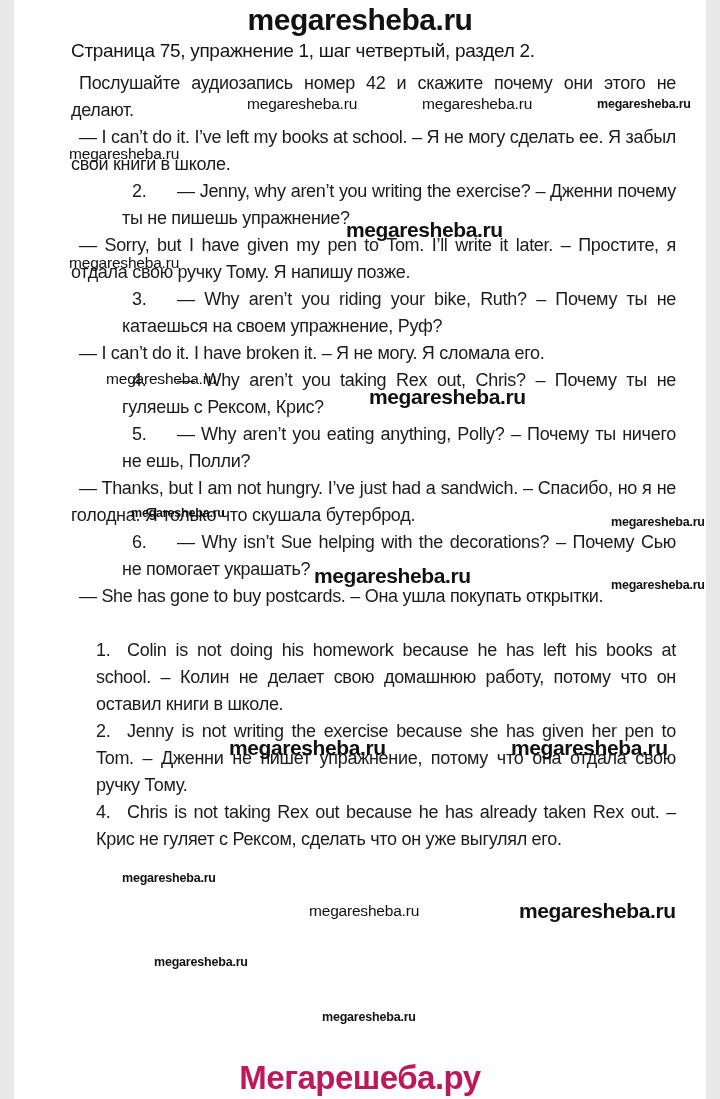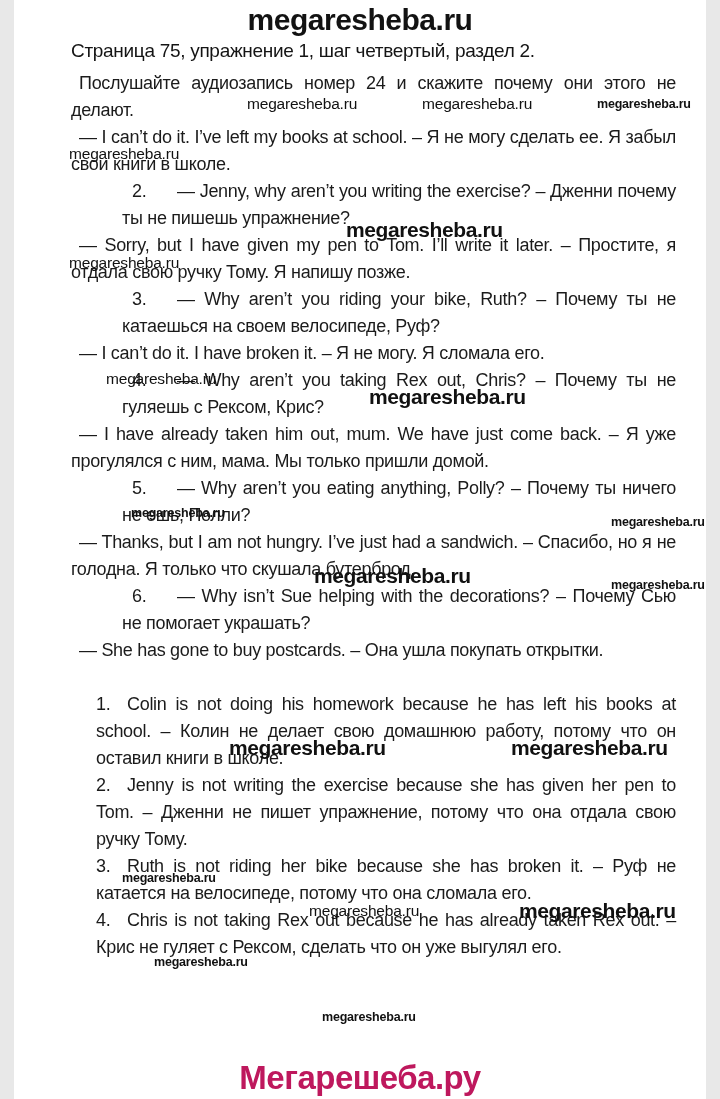--- a/index.html
+++ b/index.html
@@ -64,59 +64,57 @@
 <body>
 
 <div class="page">
 
   <div class="site-title">megaresheba.ru</div>
 
   <div class="content">
 
     <h2 class="heading">Страница 75, упражнение 1, шаг четвертый, раздел 2.</h2>
 
-    <p class="intro">Послушайте аудиозапись номер 24 и скажите почему они этого не делают.</p>
+    <p class="intro">Послушайте аудиозапись номер 42 и скажите почему они этого не делают.</p>
 
     <div id="dialogue">
   <div class="qa">
     <p class="reply">— I can’t do it. I’ve left my books at school. – Я не могу сделать ее. Я забыл свои книги в школе.</p>
   </div>
 
   <div class="qa">
     <p class="q-item"><span class="num">2.</span><span class="q-text">— Jenny, why aren’t you writing the exercise? – Дженни почему ты не пишешь упражнение?</span></p>
     <p class="reply">— Sorry, but I have given my pen to Tom. I’ll write it later. – Простите, я отдала свою ручку Тому. Я напишу позже.</p>
   </div>
 
   <div class="qa">
-    <p class="q-item"><span class="num">3.</span><span class="q-text">— Why aren’t you riding your bike, Ruth? – Почему ты не катаешься на своем велосипеде, Руф?</span></p>
+    <p class="q-item"><span class="num">3.</span><span class="q-text">— Why aren’t you riding your bike, Ruth? – Почему ты не катаешься на своем упражнение, Руф?</span></p>
     <p class="reply">— I can’t do it. I have broken it. – Я не могу. Я сломала его.</p>
   </div>
 
   <div class="qa">
     <p class="q-item"><span class="num">4.</span><span class="q-text">— Why aren’t you taking Rex out, Chris? – Почему ты не гуляешь с Рексом, Крис?</span></p>
-    <p class="reply">— I have already taken him out, mum. We have just come back. – Я уже прогулялся с ним, мама. Мы только пришли домой.</p>
   </div>
 
   <div class="qa">
     <p class="q-item"><span class="num">5.</span><span class="q-text">— Why aren’t you eating anything, Polly? – Почему ты ничего не ешь, Полли?</span></p>
     <p class="reply">— Thanks, but I am not hungry. I’ve just had a sandwich. – Спасибо, но я не голодна. Я только что скушала бутерброд.</p>
   </div>
 
   <div class="qa">
     <p class="q-item"><span class="num">6.</span><span class="q-text">— Why isn’t Sue helping with the decorations? – Почему Сью не помогает украшать?</span></p>
     <p class="reply">— She has gone to buy postcards. – Она ушла покупать открытки.</p>
   </div>
 </div>
 
     <div id="answers" class="answers">
   <p class="answer"><span class="num">1.</span><span class="a-text">Colin is not doing his homework because he has left his books at school. – Колин не делает свою домашнюю работу, потому что он оставил книги в школе.</span></p>
 
   <p class="answer"><span class="num">2.</span><span class="a-text">Jenny is not writing the exercise because she has given her pen to Tom. – Дженни не пишет упражнение, потому что она отдала свою ручку Тому.</span></p>
 
-  <p class="answer"><span class="num">3.</span><span class="a-text">Ruth is not riding her bike because she has broken it. – Руф не катается на велосипеде, потому что она сломала его.</span></p>
 
   <p class="answer"><span class="num">4.</span><span class="a-text">Chris is not taking Rex out because he has already taken Rex out. – Крис не гуляет с Рексом, сделать что он уже выгулял его.</span></p>
 </div>
 
   </div>
 
   <div class="wm-layer" id="wm-layer">
       <span class="wm md" style="left: 233px; top: 96px;">megaresheba.ru</span>
       <span class="wm md" style="left: 408px; top: 96px;">megaresheba.ru</span>
       <span class="wm sm" style="left: 583px; top: 98px;">megaresheba.ru</span>

